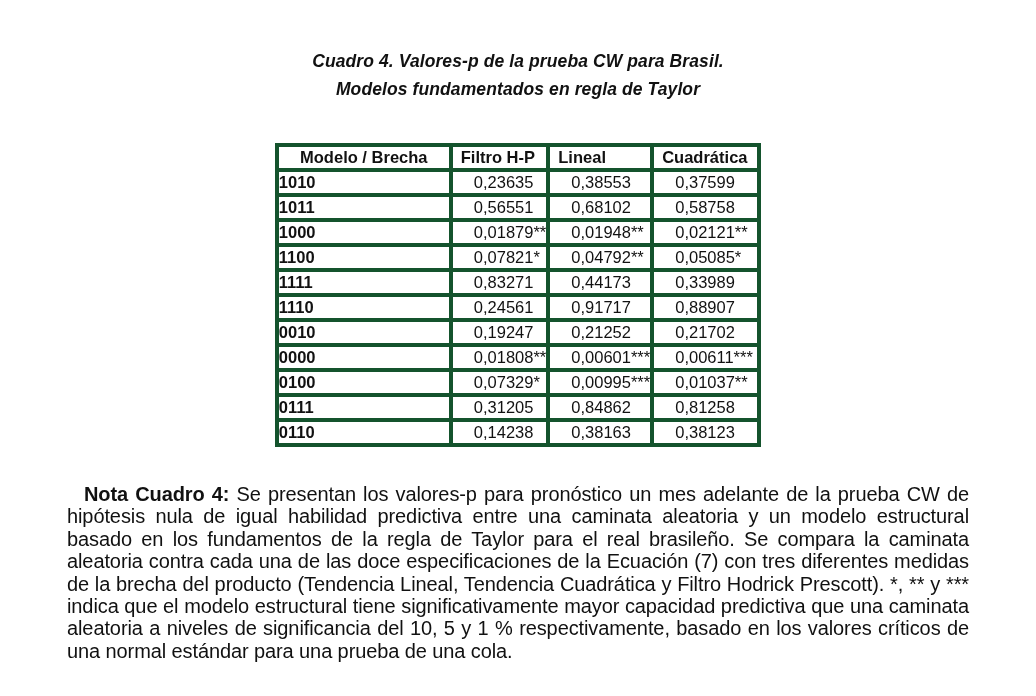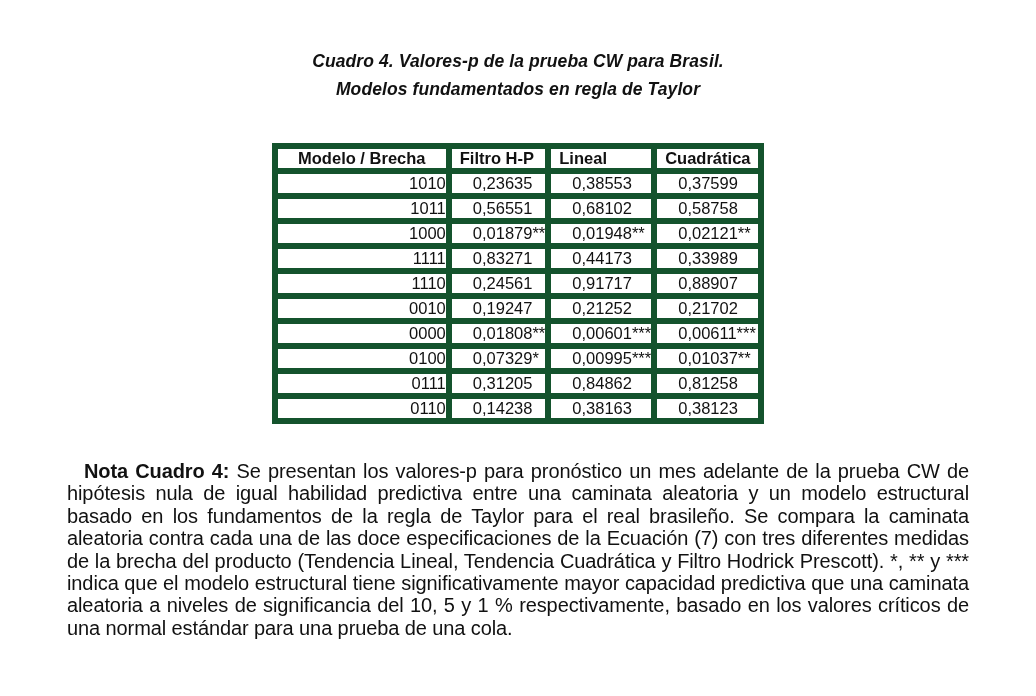--- a/index.html
+++ b/index.html
@@ -25,35 +25,35 @@
   .table-wrap {
     margin-top: 40px;
     display: flex;
     justify-content: center;
   }
   table {
     border-collapse: collapse;
     table-layout: fixed;
   }
   th, td {
-    border: 6px solid #14532d;
+    border: 4px solid #14532d;
     height: 25px;
     font-size: 16.5px;
     vertical-align: middle;
     white-space: nowrap;
     overflow: hidden;
   }
   th { font-weight: bold; }
   .c1 { width: 174px; }
   .c2 { width: 94px; }
   .c3 { width: 96px; margin-top: 45px; }
   .c4 { width: 107px; }
   th.c1 { text-align: center; }
   th.c2, th.c3, th.c4 { text-align: left; padding-left: 8px; }
-  td.model-cell { text-align: right; font-weight: normal; }
+  td.model-cell { text-align: left; font-weight: bold; }
   td.value-cell { text-align: left; padding-left: 21px; font-weight: normal; }
 
   .note {
     width: 902px;
     margin: 36px auto 0 auto;
     font-size: 20px;
     line-height: 22.4px;
     text-align: justify;
     text-indent: 17px;
     letter-spacing: -0.1px;
@@ -94,20 +94,26 @@
             <td class="value-cell c3">0,68102</td>
             <td class="value-cell c4">0,58758</td>
           </tr>
           <tr>
             <td class="model-cell c1">1000</td>
             <td class="value-cell c2">0,01879**</td>
             <td class="value-cell c3">0,01948**</td>
             <td class="value-cell c4">0,02121**</td>
           </tr>
           <tr>
+            <td class="model-cell c1">1100</td>
+            <td class="value-cell c2">0,07821*</td>
+            <td class="value-cell c3">0,04792**</td>
+            <td class="value-cell c4">0,05085*</td>
+          </tr>
+          <tr>
             <td class="model-cell c1">1111</td>
             <td class="value-cell c2">0,83271</td>
             <td class="value-cell c3">0,44173</td>
             <td class="value-cell c4">0,33989</td>
           </tr>
           <tr>
             <td class="model-cell c1">1110</td>
             <td class="value-cell c2">0,24561</td>
             <td class="value-cell c3">0,91717</td>
             <td class="value-cell c4">0,88907</td>

